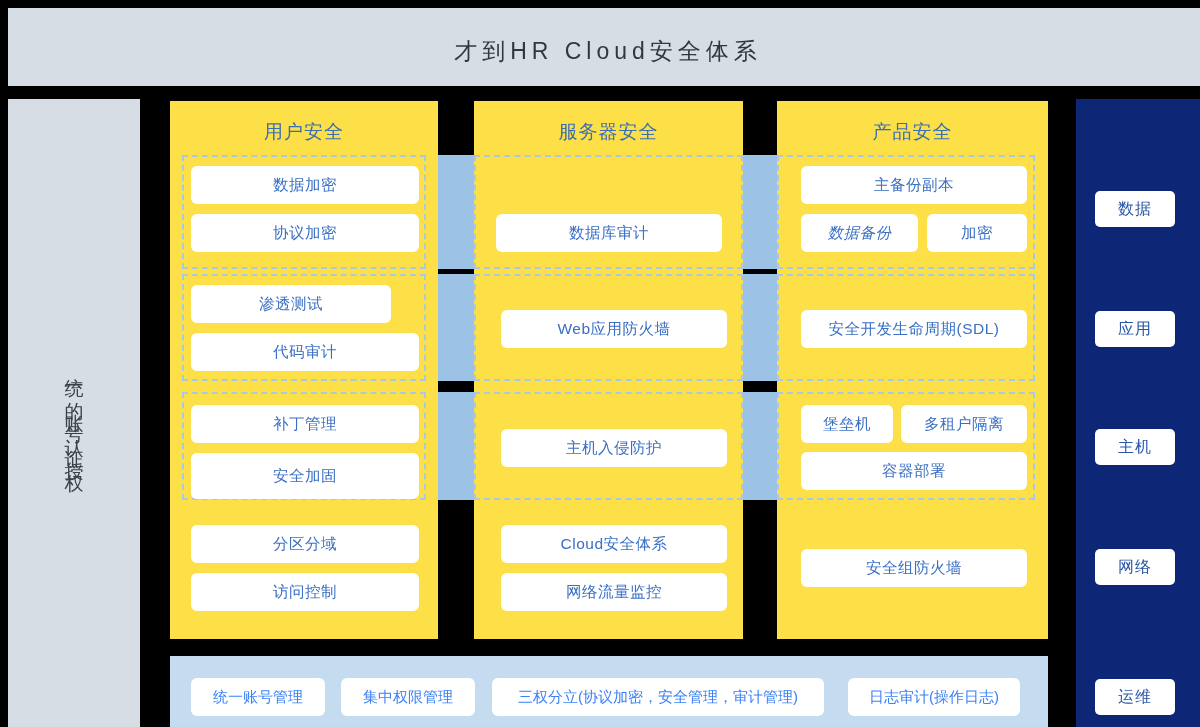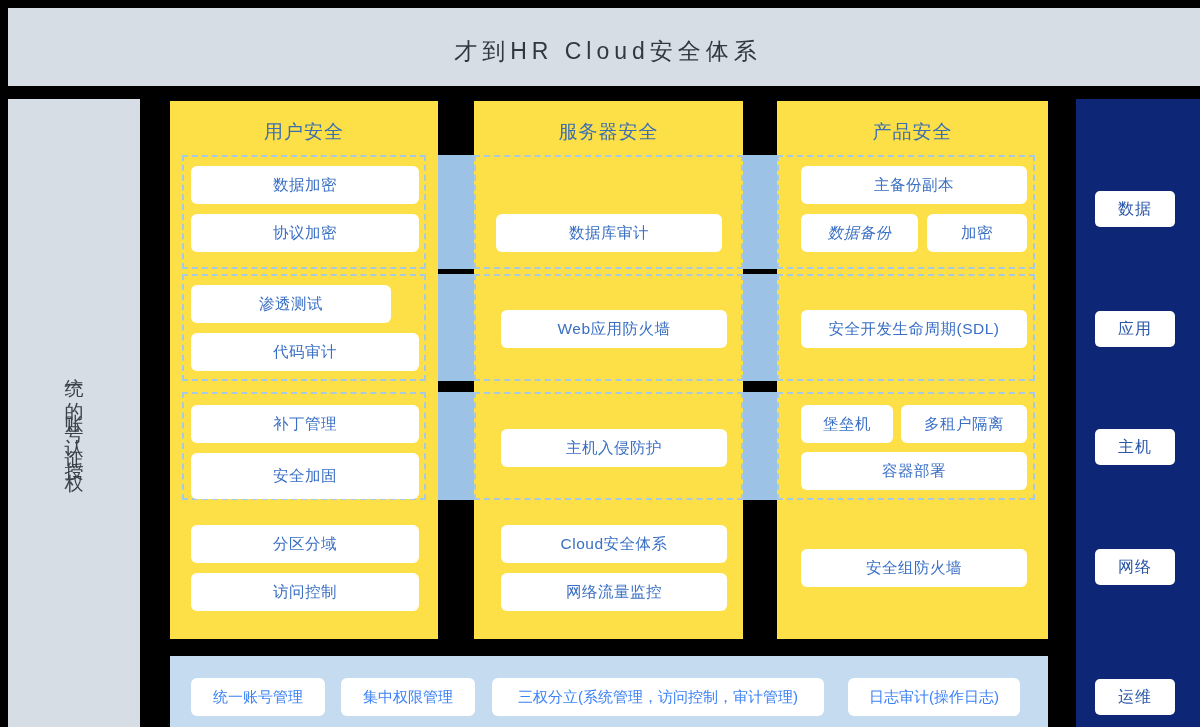--- a/index.html
+++ b/index.html
@@ -227,17 +227,17 @@
     <div class="right-chip" style="top:92px;">数据</div>
     <div class="right-chip" style="top:212px;">应用</div>
     <div class="right-chip" style="top:330px;">主机</div>
     <div class="right-chip" style="top:450px;">网络</div>
     <div class="right-chip" style="top:580px;">运维</div>
   </div>
 
   <div class="bottom-bar">
     <div class="bottom-card" style="left:21px; width:134px;">统一账号管理</div>
     <div class="bottom-card" style="left:171px; width:134px;">集中权限管理</div>
-    <div class="bottom-card" style="left:322px; width:332px;">三权分立(系统管理，访问控制，审计管理)</div>
+    <div class="bottom-card" style="left:322px; width:332px;">三权分立(协议加密，安全管理，审计管理)</div>
     <div class="bottom-card" style="left:678px; width:172px;">日志审计(操作日志)</div>
   </div>
 
 </div>
 
 </body></html>

